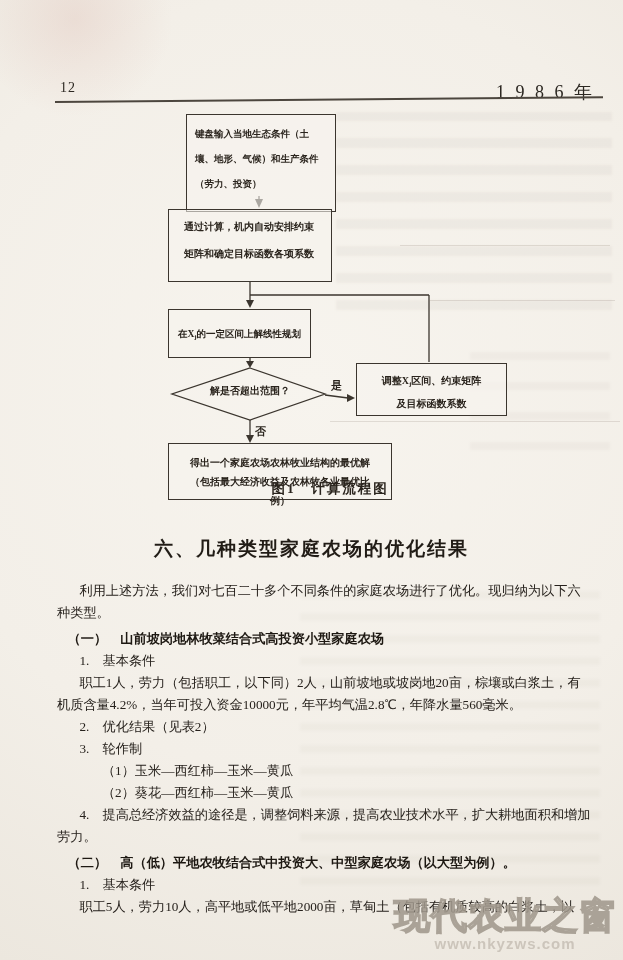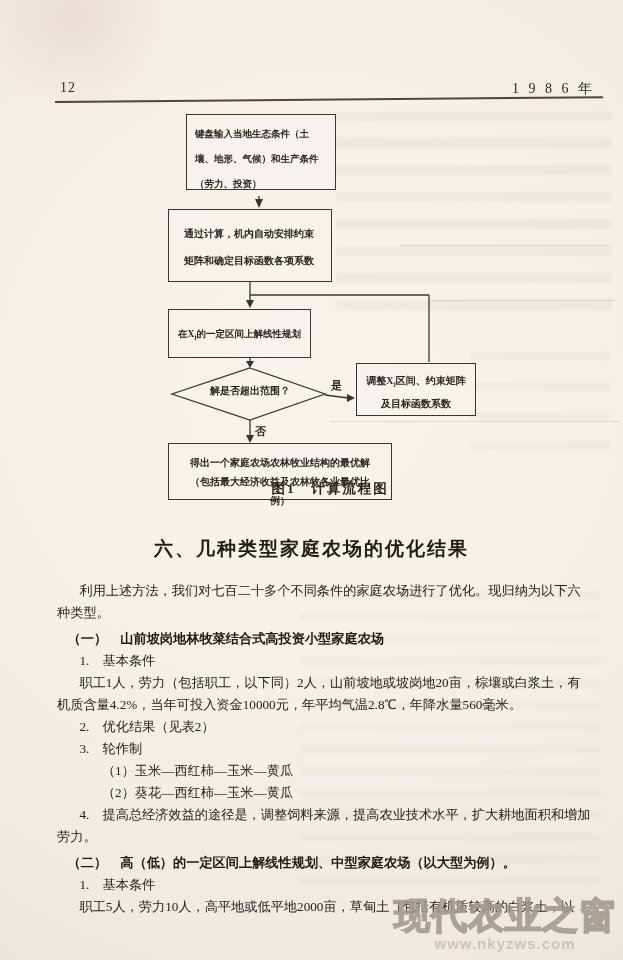--- a/index.html
+++ b/index.html
@@ -18,32 +18,32 @@
     background:repeating-linear-gradient(0deg, rgba(110,95,85,.05) 0 10px, transparent 10px 27px);}
   .bleed.b2{left:470px;top:330px;width:140px;height:120px;
     background:repeating-linear-gradient(0deg, rgba(110,95,85,.04) 0 8px, transparent 8px 30px);}
   .bleed.b3{left:300px;top:585px;width:300px;height:300px;
     background:repeating-linear-gradient(0deg, rgba(110,95,85,.03) 0 8px, transparent 8px 22px);}
   .streak{position:absolute;height:1px;background:rgba(120,108,96,.18);filter:blur(.4px);}
   
   .hdr-pagenum{position:absolute;left:60px;top:80px;font-size:14px;letter-spacing:1px;color:#2c2822;}
   .hdr-title{position:absolute;left:0;top:80px;width:100%;text-align:center;font-size:15px;
     letter-spacing:4px;color:#2c2822;}
-  .hdr-year{position:absolute;right:28px;top:80px;font-size:14px;letter-spacing:3px;color:#2c2822;}
+  .hdr-year{position:absolute;right:28px;top:80px;font-size:18px;letter-spacing:3px;color:#2c2822;}
   .hdr-rule{position:absolute;left:55px;top:101px;width:548px;height:2px;background:#4c463e;
     transform:rotate(-.5deg);transform-origin:left center;}
   
   .fc-box{position:absolute;border:1.4px solid #3b352e;background:rgba(247,244,238,.6);
     font-size:10px;font-weight:600;color:#2a241d;box-sizing:border-box;}
   .fc-svg{position:absolute;left:0;top:0;}
-  .fc-box.box1{left:186px;top:114px;width:150px;height:76px;padding:7px 8px;line-height:25px;font-size:9.5px;}
-  .fc-box.box2{left:168px;top:209px;width:164px;height:73px;padding:10px 15px;line-height:27px;}
+  .fc-box.box1{left:186px;top:114px;width:150px;height:98px;padding:7px 8px;line-height:25px;font-size:9.5px;}
+  .fc-box.box2{left:168px;top:209px;width:164px;height:73px;padding:3px 15px;line-height:27px;}
   .fc-box.box3{left:168px;top:309px;width:143px;height:49px;padding:0 4px;line-height:49px;
     text-align:center;white-space:nowrap;font-size:9.5px;}
-  .fc-box.box4{left:356px;top:363px;width:120px;height:53px;padding:7px 4px;line-height:19px;
+  .fc-box.box4{left:356px;top:363px;width:151px;height:53px;padding:7px 4px;line-height:19px;
     text-align:center;white-space:nowrap;}
   .fc-box.box5{left:168px;top:443px;width:224px;height:57px;padding:9px 16px;line-height:19px;text-align:center;}
   .fc-diamond-label{position:absolute;left:178px;top:384px;width:144px;text-align:center;
     font-size:10px;font-weight:600;color:#2a241d;}
   .fc-lab{position:absolute;font-size:11px;font-weight:600;color:#2a241d;}
   .fc-lab.yes{left:331px;top:378px;}
   .fc-lab.no{left:255px;top:424px;}
   .fc-caption{position:absolute;left:240px;top:480px;width:180px;text-align:center;
     font-size:13.5px;font-weight:600;letter-spacing:2px;color:#2a241d;}
   sub{font-size:7px;vertical-align:-2px;}
@@ -122,21 +122,21 @@
   <div class="body-text">
     <div class="para">利用上述方法，我们对七百二十多个不同条件的家庭农场进行了优化。现归纳为以下六种类型。</div>
     <div class="subhead">（一）　山前坡岗地林牧菜结合式高投资小型家庭农场</div>
     <div class="item">1.　基本条件</div>
     <div class="para">职工1人，劳力（包括职工，以下同）2人，山前坡地或坡岗地20亩，棕壤或白浆土，有机质含量4.2%，当年可投入资金10000元，年平均气温2.8℃，年降水量560毫米。</div>
     <div class="item">2.　优化结果（见表2）</div>
     <div class="item">3.　轮作制</div>
     <div class="item-deep">（1）玉米—西红柿—玉米—黄瓜</div>
     <div class="item-deep">（2）葵花—西红柿—玉米—黄瓜</div>
     <div class="para">4.　提高总经济效益的途径是，调整饲料来源，提高农业技术水平，扩大耕地面积和增加劳力。</div>
-    <div class="subhead">（二）　高（低）的一定区间上解线性规划、中型家庭农场（以大型为例）。</div>
+    <div class="subhead">（二）　高（低）平地农牧结合式中投资大、中型家庭农场（以大型为例）。</div>
     <div class="item">1.　基本条件</div>
     <div class="para">职工5人，劳力10人，高平地或低平地2000亩，草甸土（包括有机质较高的白浆土，以</div>
   </div>
 
   <div class="watermark">
     <div class="wm-chars">现代农业之窗</div>
     <div class="wm-url">www.nkyzws.com</div>
   </div>
 
 </div>

